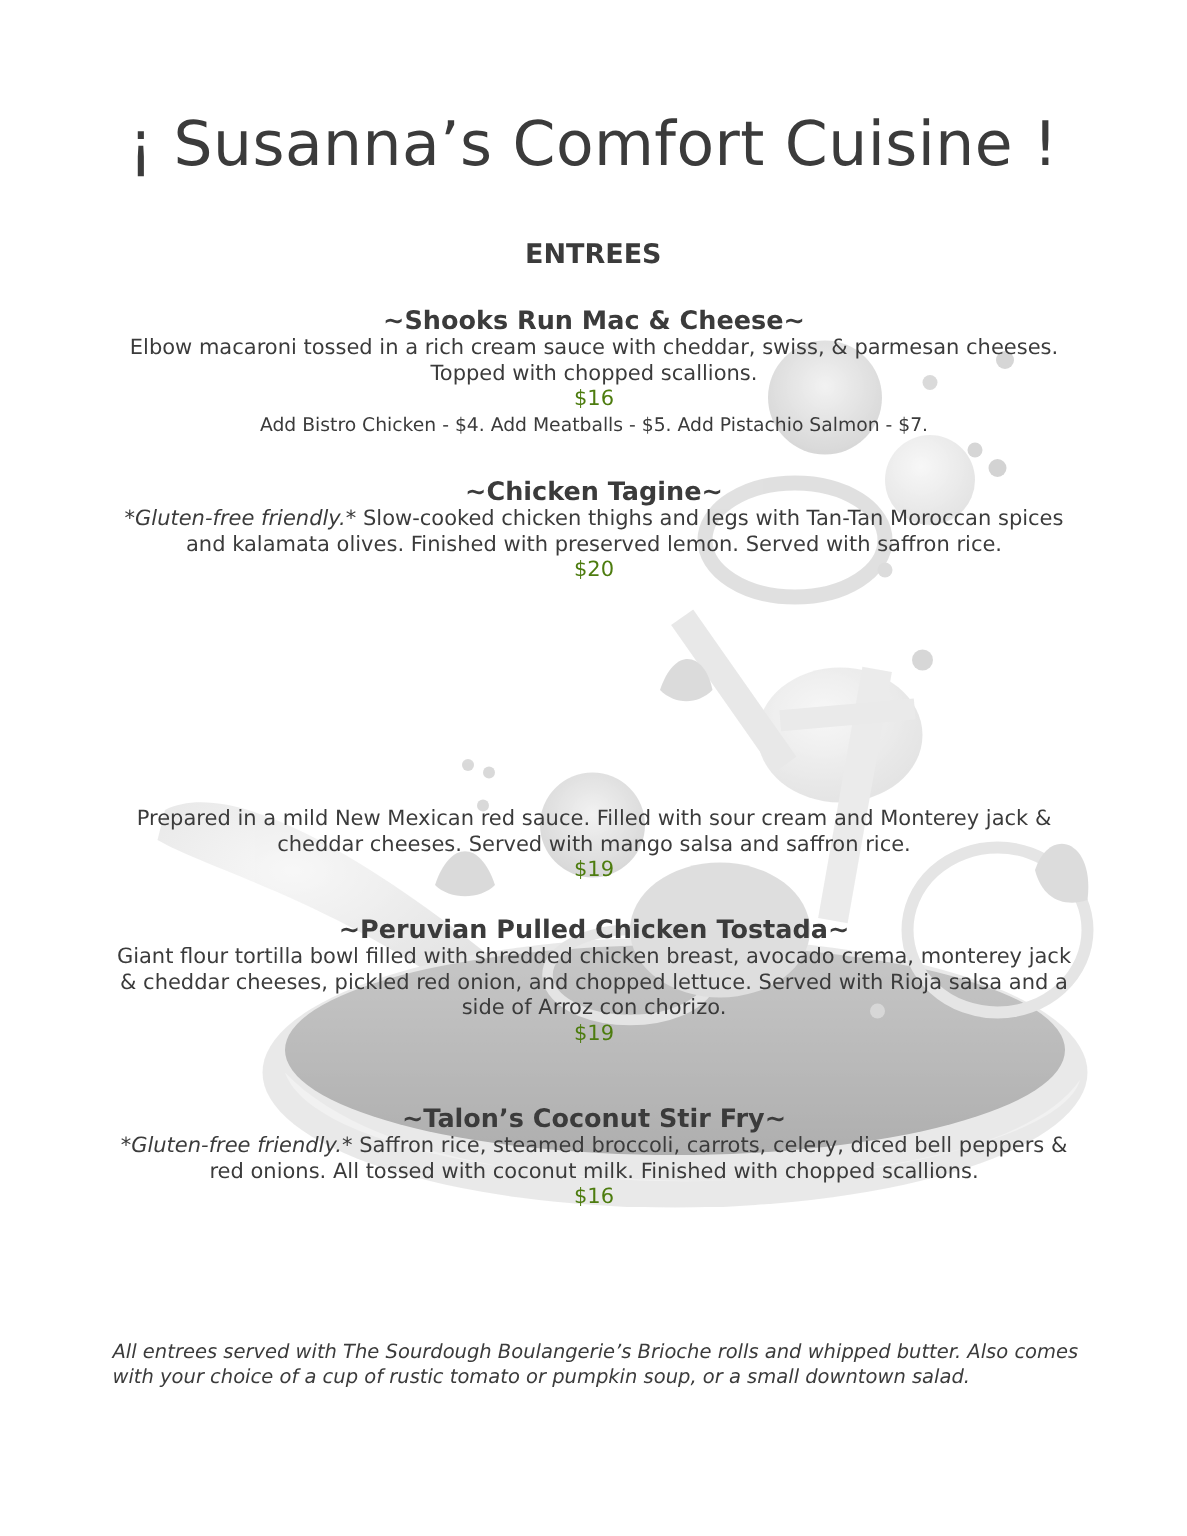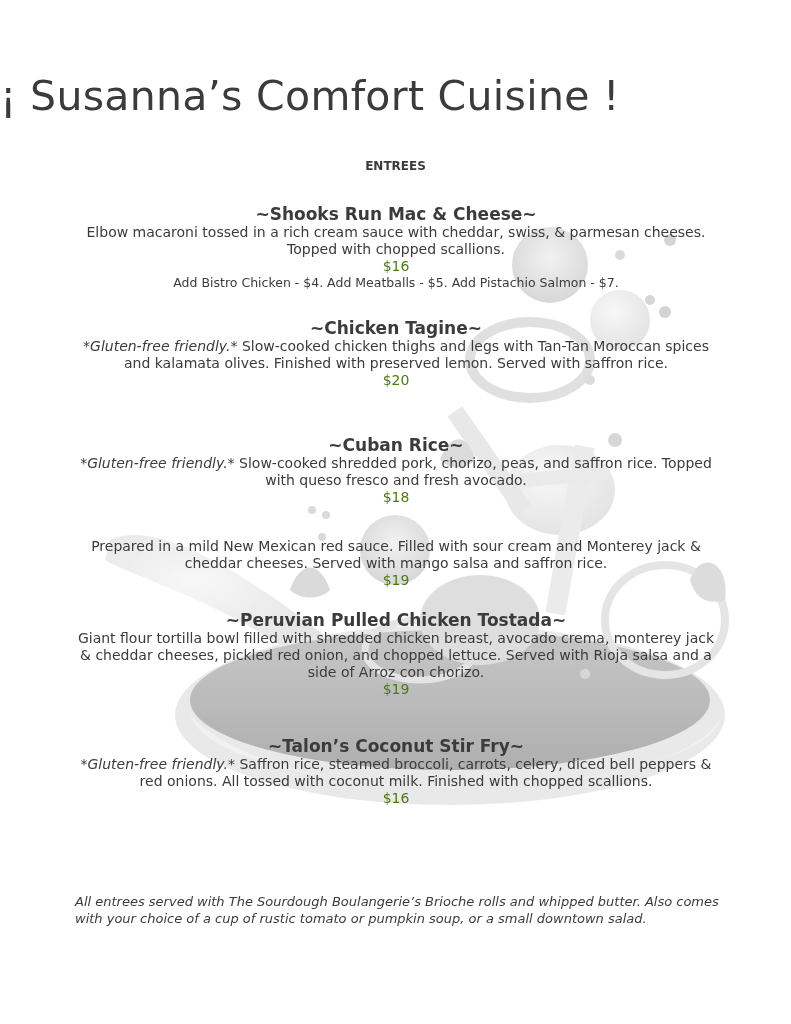--- a/index.html
+++ b/index.html
@@ -1,24 +1,24 @@
 <!DOCTYPE html>
 <html><head>
   <meta charset="utf-8">
   <style>
     html, body { margin: 0; padding: 0; background: #ffffff; }
     body { width: 791px; height: 1024px; position: relative; overflow: hidden;
            font-family: "DejaVu Sans", sans-serif; color: #3a3a3a; }
     .bg { position: absolute; left: 0; top: 0; width: 791px; height: 1024px; z-index: 0; }
     .page { position: absolute; left: 0; top: 0; width: 791px; height: 1024px; z-index: 1; }
-    .title { position: absolute; top: 72px; left: 0; width: 791px; text-align: left;
+    .title { position: absolute; top: 72px; left: 0; width: 791px; text-align: center;
              font-size: 41px; font-weight: normal; color: #3b3b3b; letter-spacing: 0.3px;
              font-family: "DejaVu Sans", sans-serif; }
     .section { position: absolute; top: 159px; left: 0; width: 791px; text-align: center;
-               font-size: 12px; color: #3b3b3b; font-weight: bold; }
+               font-size: 18px; color: #3b3b3b; font-weight: bold; }
     .item { position: absolute; left: 72px; width: 648px; text-align: center; }
     .item .name { font-size: 17px; color: #3b3b3b; line-height: 19px; font-weight: bold; }
     .item .desc { font-size: 14px; line-height: 17px; color: #3b3b3b; }
     .item .gf { font-style: italic; }
     .item .price { font-size: 14px; line-height: 16px; color: #4d7c0f; }
     .item .addons { font-size: 12.5px; line-height: 17px; color: #3b3b3b; }
     .footnote { position: absolute; left: 75px; top: 893px; width: 660px;
                 font-size: 13px; line-height: 17px; font-style: italic; color: #3b3b3b; }
   </style>
 </head>
@@ -89,25 +89,20 @@
     <div class="price">$16</div>
     <div class="addons">Add Bistro Chicken - $4. Add Meatballs - $5. Add Pistachio Salmon - $7.</div>
   </div>
 
   <div class="item" style="top:319px;">
     <div class="name">~Chicken Tagine~</div>
     <div class="desc"><span class="gf">*Gluten-free friendly.*</span> <span>Slow-cooked chicken thighs and legs with Tan-Tan Moroccan spices and kalamata olives. Finished with preserved lemon. Served with saffron rice.</span></div>
     <div class="price">$20</div>
   </div>
 
-  <div class="item" style="top:436px;">
-    <div class="name">~Cuban Rice~</div>
-    <div class="desc"><span class="gf">*Gluten-free friendly.*</span> <span>Slow-cooked shredded pork, chorizo, peas, and saffron rice. Topped with queso fresco and fresh avocado.</span></div>
-    <div class="price">$18</div>
-  </div>
 
   <div class="item" style="top:538px;">
     <div class="desc"><span>Prepared in a mild New Mexican red sauce. Filled with sour cream and Monterey jack &amp; cheddar cheeses. Served with mango salsa and saffron rice.</span></div>
     <div class="price">$19</div>
   </div>
 
   <div class="item" style="top:611px;">
     <div class="name">~Peruvian Pulled Chicken Tostada~</div>
     <div class="desc"><span>Giant flour tortilla bowl filled with shredded chicken breast, avocado crema, monterey jack &amp; cheddar cheeses,  pickled red onion, and chopped lettuce. Served with Rioja salsa and a side of Arroz con chorizo.</span></div>
     <div class="price">$19</div>

